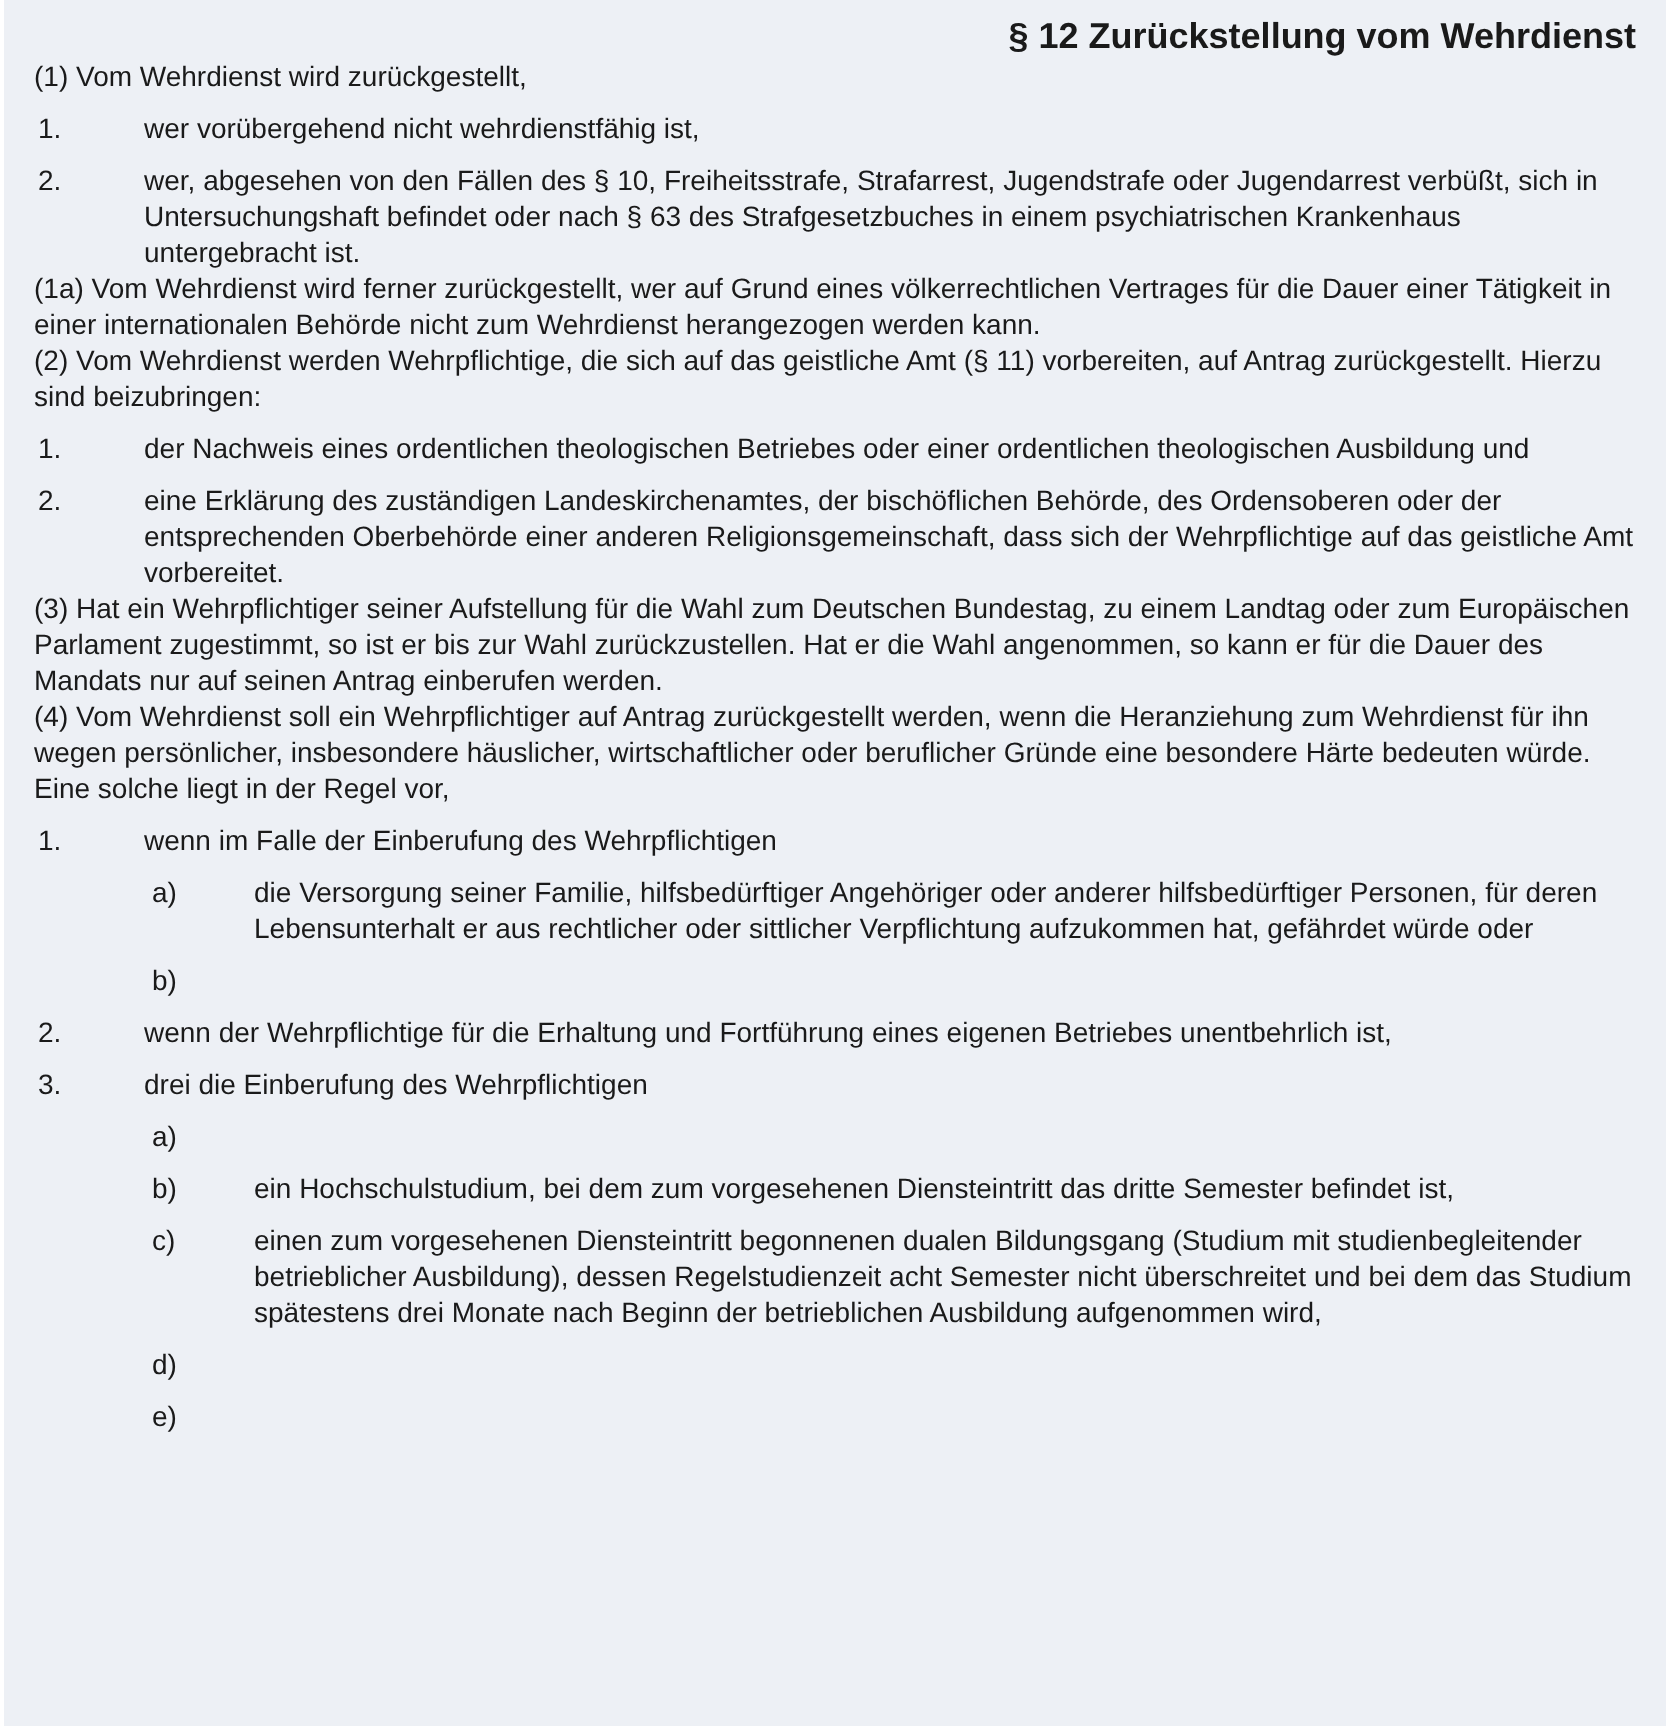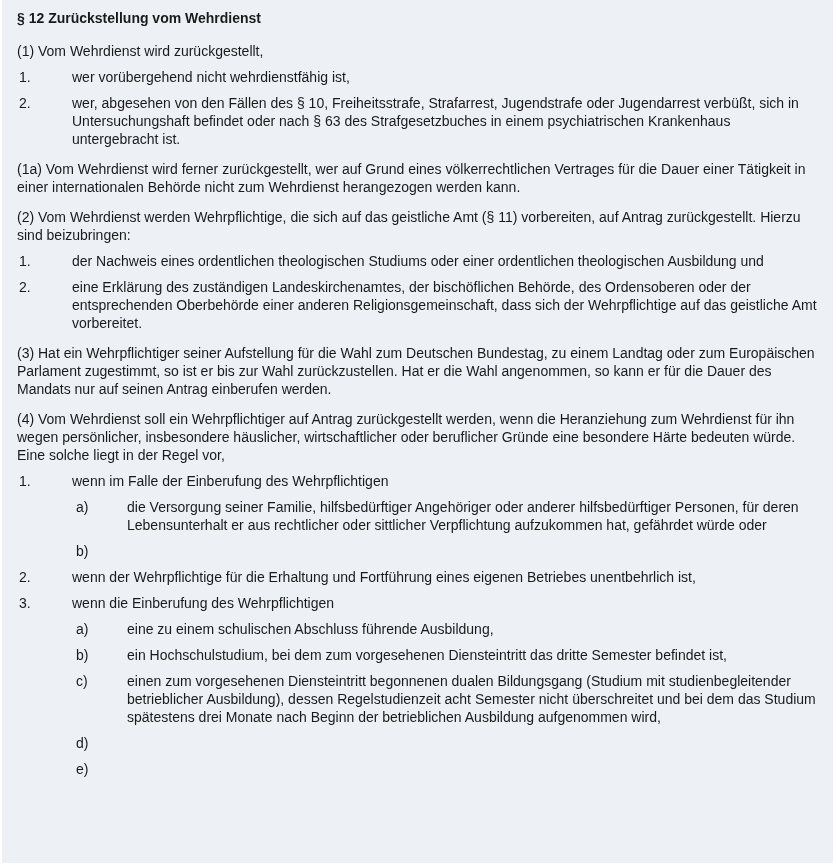--- a/index.html
+++ b/index.html
@@ -6,27 +6,27 @@
   body { width: 837px; height: 866px; overflow: hidden; }
   .panel {
     position: absolute; left: 2px; top: 0; width: 831px; height: 863px;
     background: #edf0f5;
     font-family: "Liberation Sans", sans-serif;
     font-size: 14px; line-height: 18px; color: #1a1a1a;
     box-sizing: border-box;
     padding: 0 0 0 15px;
   }
   .title {
-    text-align: left; font-weight: bold; font-size: 14px;
+    text-align: right; font-weight: bold; font-size: 18px;
     margin: 9px 0 0 0; height: 18px; line-height: 18px;
     padding-right: 15px;
   }
   .para { margin: 0; padding-right: 14px; }
-  .gap-title { margin-top: 15px; }
-  .gap-block { margin-top: 12px; }
+  .gap-title { margin-top: 2px; }
+  .gap-block { }
   .row { display: flex; margin-top: 8px; padding-right: 14px; }
   .num { width: 55px; flex: none; padding-left: 2px; box-sizing: border-box; }
   .txt { flex: 1; }
   .sub { display: flex; margin-top: 8px; padding-left: 57px; padding-right: 14px; }
   .sub .num { width: 53px; padding-left: 2px; }
   .tail { padding-left: 55px; margin-top: 8px; padding-right: 4px; }
 </style>
 </head>
 <body>
 
@@ -41,21 +41,21 @@
   <div class="row">
     <span class="num">2.</span>
     <span class="txt">wer, abgesehen von den Fällen des § 10, Freiheitsstrafe, Strafarrest, Jugendstrafe oder Jugendarrest verbüßt, sich in Untersuchungshaft befindet oder nach § 63 des Strafgesetzbuches in einem psychiatrischen Krankenhaus untergebracht ist.</span>
   </div>
 
   <p class="para gap-block">(1a) Vom Wehrdienst wird ferner zurückgestellt, wer auf Grund eines völkerrechtlichen Vertrages für die Dauer einer Tätigkeit in einer internationalen Behörde nicht zum Wehrdienst herangezogen werden kann.</p>
 
   <p class="para gap-block">(2) Vom Wehrdienst werden Wehrpflichtige, die sich auf das geistliche Amt (§ 11) vorbereiten, auf Antrag zurückgestellt. Hierzu sind beizubringen:</p>
   <div class="row">
     <span class="num">1.</span>
-    <span class="txt">der Nachweis eines ordentlichen theologischen Studiums oder einer ordentlichen theologischen Ausbildung und</span>
+    <span class="txt">der Nachweis eines ordentlichen theologischen Betriebes oder einer ordentlichen theologischen Ausbildung und</span>
   </div>
   <div class="row">
     <span class="num">2.</span>
     <span class="txt">eine Erklärung des zuständigen Landeskirchenamtes, der bischöflichen Behörde, des Ordensoberen oder der entsprechenden Oberbehörde einer anderen Religionsgemeinschaft, dass sich der Wehrpflichtige auf das geistliche Amt vorbereitet.</span>
   </div>
 
   <p class="para gap-block">(3) Hat ein Wehrpflichtiger seiner Aufstellung für die Wahl zum Deutschen Bundestag, zu einem Landtag oder zum Europäischen Parlament zugestimmt, so ist er bis zur Wahl zurückzustellen. Hat er die Wahl angenommen, so kann er für die Dauer des Mandats nur auf seinen Antrag einberufen werden.</p>
 
   <p class="para gap-block">(4) Vom Wehrdienst soll ein Wehrpflichtiger auf Antrag zurückgestellt werden, wenn die Heranziehung zum Wehrdienst für ihn wegen persönlicher, insbesondere häuslicher, wirtschaftlicher oder beruflicher Gründe eine besondere Härte bedeuten würde. Eine solche liegt in der Regel vor,</p>
 
@@ -71,25 +71,24 @@
     <span class="num">b)</span>
   </div>
 
   <div class="row">
     <span class="num">2.</span>
     <span class="txt">wenn der Wehrpflichtige für die Erhaltung und Fortführung eines eigenen Betriebes unentbehrlich ist,</span>
   </div>
 
   <div class="row">
     <span class="num">3.</span>
-    <span class="txt">wenn die Einberufung des Wehrpflichtigen</span>
+    <span class="txt">drei die Einberufung des Wehrpflichtigen</span>
   </div>
   <div class="sub">
     <span class="num">a)</span>
-    <span class="txt">eine zu einem schulischen Abschluss führende Ausbildung,</span>
   </div>
   <div class="sub">
     <span class="num">b)</span>
     <span class="txt">ein Hochschulstudium, bei dem zum vorgesehenen Diensteintritt das dritte Semester befindet ist,</span>
   </div>
   <div class="sub">
     <span class="num">c)</span>
     <span class="txt">einen zum vorgesehenen Diensteintritt begonnenen dualen Bildungsgang (Studium mit studienbegleitender betrieblicher Ausbildung), dessen Regelstudienzeit acht Semester nicht überschreitet und bei dem das Studium spätestens drei Monate nach Beginn der betrieblichen Ausbildung aufgenommen wird,</span>
   </div>
   <div class="sub">

